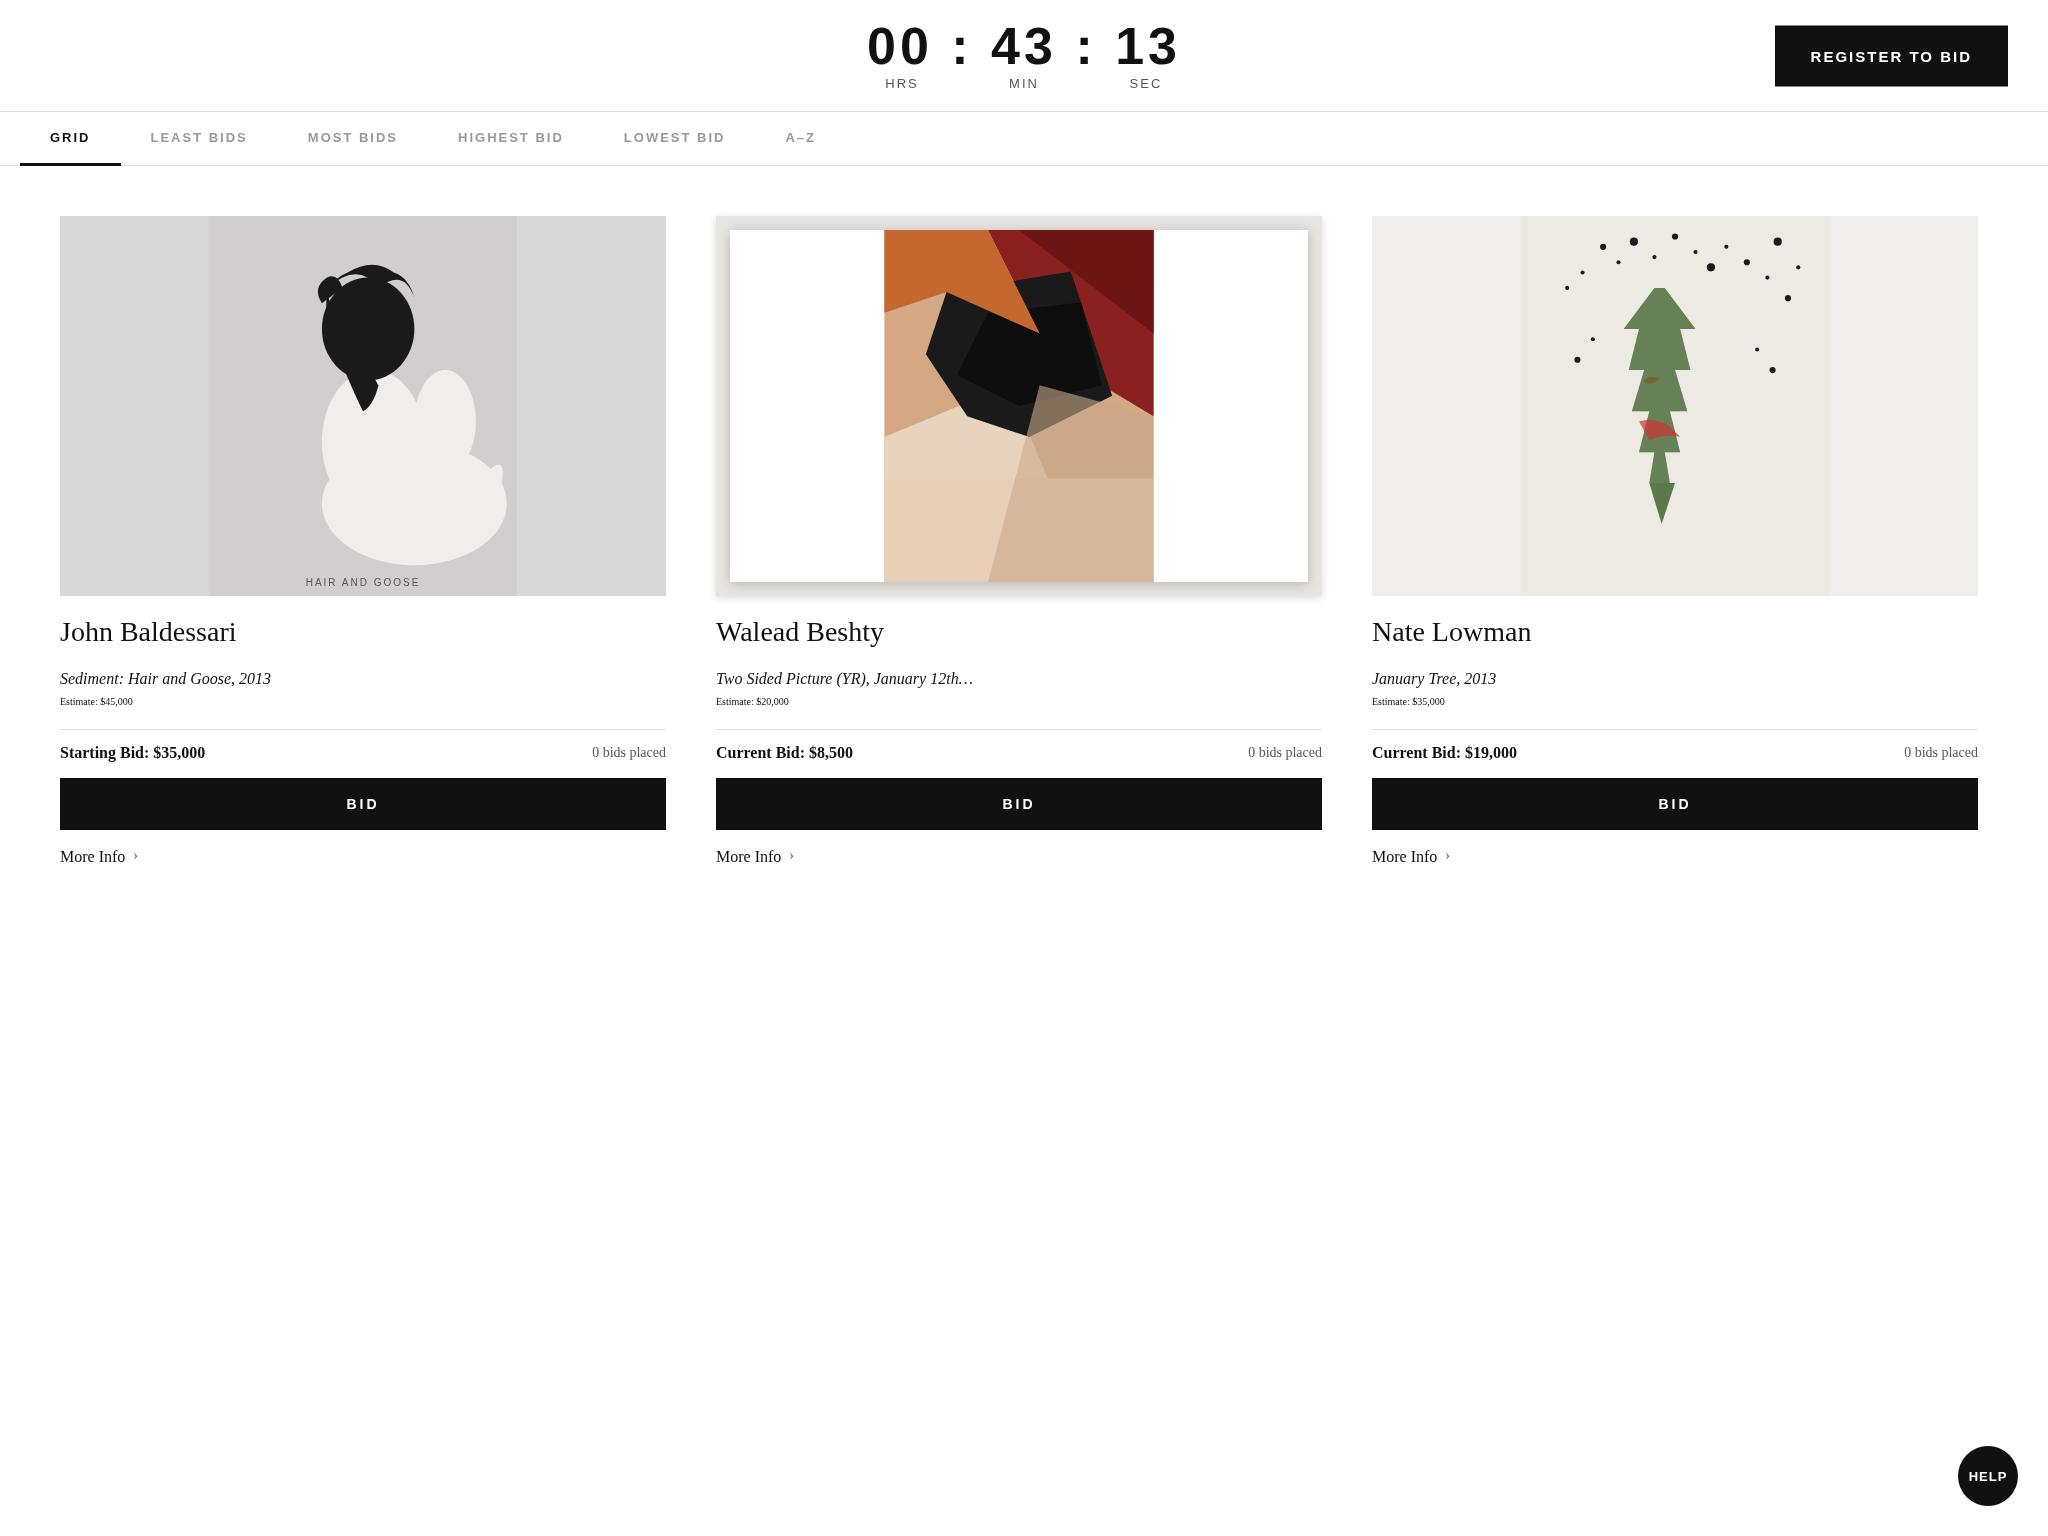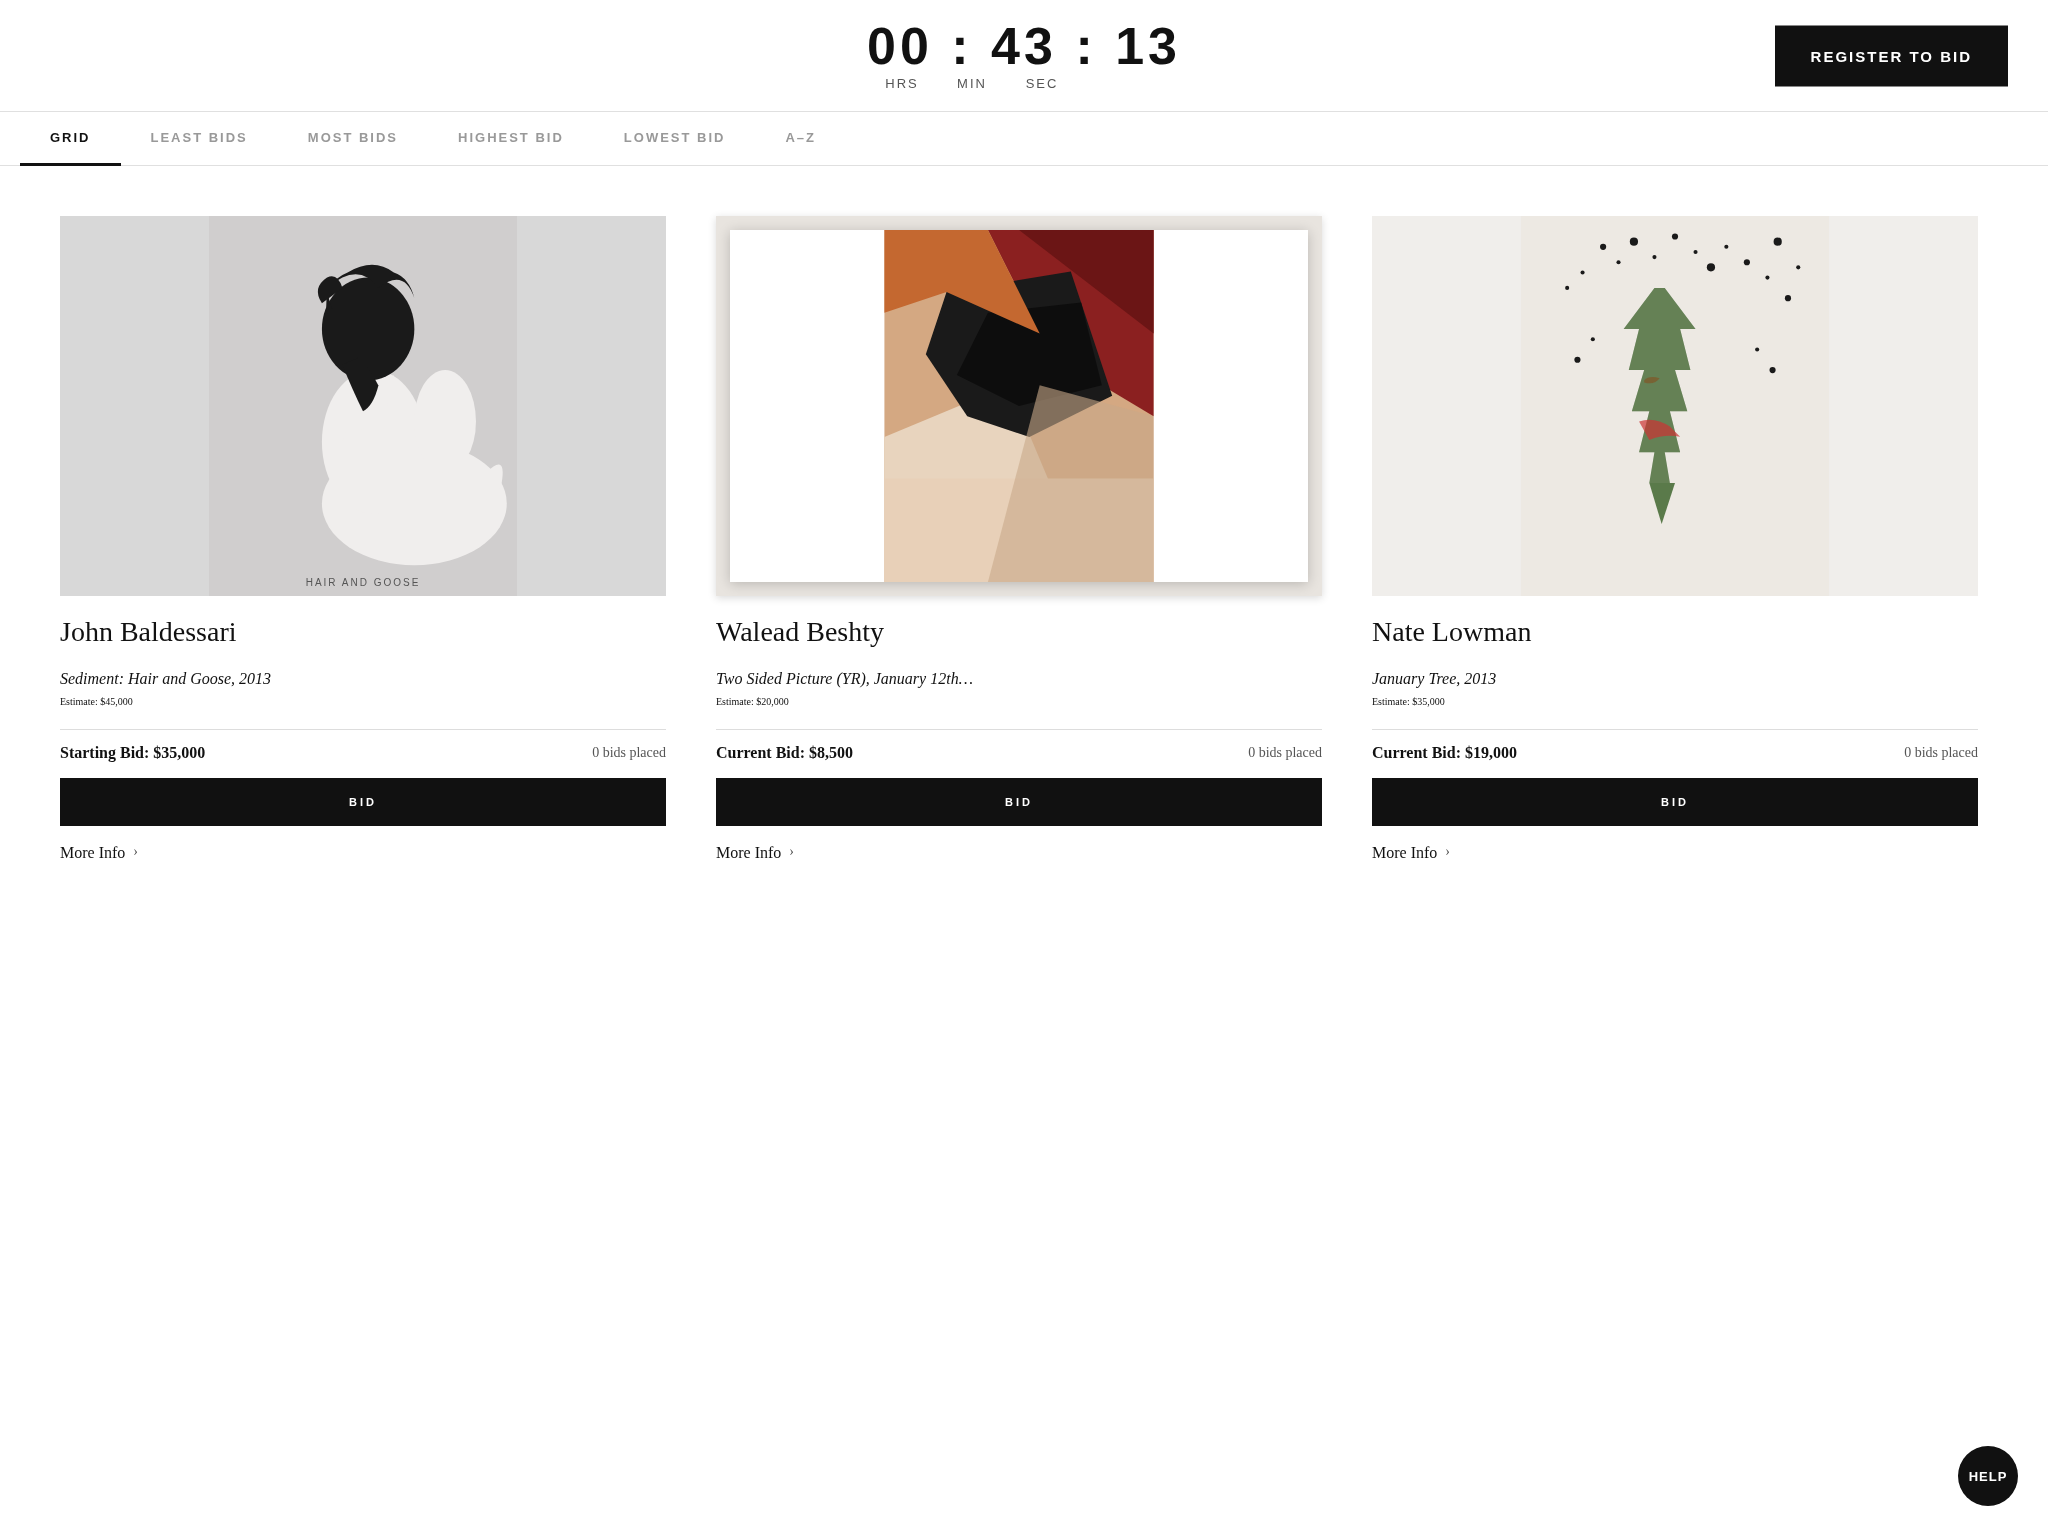--- a/index.html
+++ b/index.html
@@ -23,21 +23,21 @@
     }
     .timer-digits {
       font-size: 52px;
       font-weight: 700;
       letter-spacing: 4px;
       line-height: 1;
       font-family: Arial, sans-serif;
     }
     .timer-labels {
       display: flex;
-      justify-content: flex-start;
+      justify-content: space-between;
       font-size: 13px;
       letter-spacing: 2px;
       color: #555;
       margin-top: 4px;
       font-family: Arial, sans-serif;
     }
     .timer-labels span {
       width: 70px;
       text-align: center;
     }
@@ -172,21 +172,21 @@
     .bids-placed {
       font-size: 14px;
       color: #555;
     }
     .bid-button {
       width: 100%;
       background: #111;
       color: #fff;
       border: none;
       padding: 18px;
-      font-size: 11px;
+      font-size: 14px;
       font-weight: 700;
       letter-spacing: 3px;
       cursor: pointer;
       font-family: Arial, sans-serif;
       margin-bottom: 18px;
     }
     .more-info {
       display: flex;
       align-items: flex-start;
       gap: 8px;

